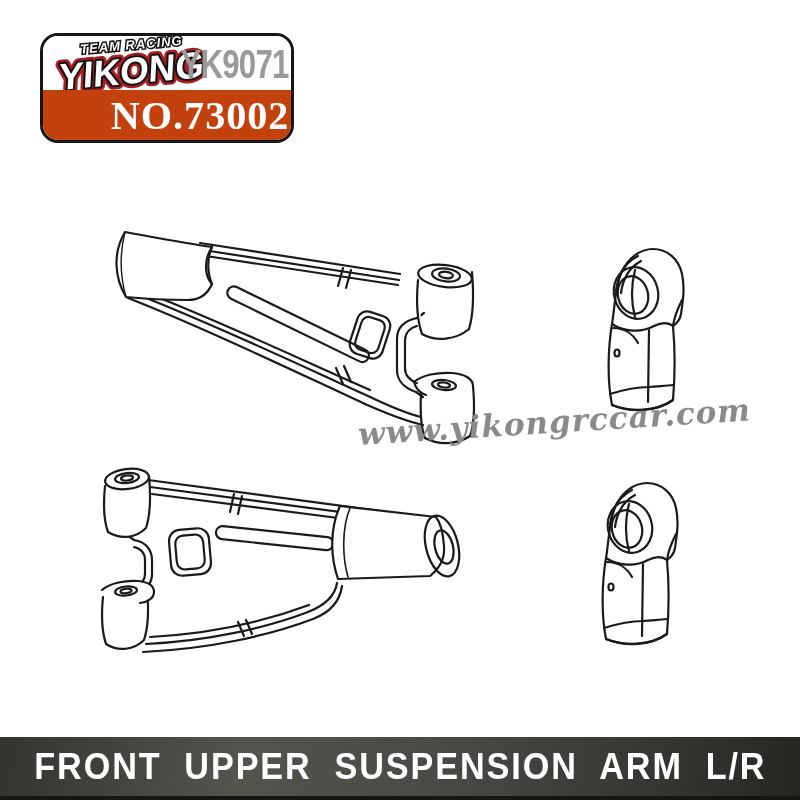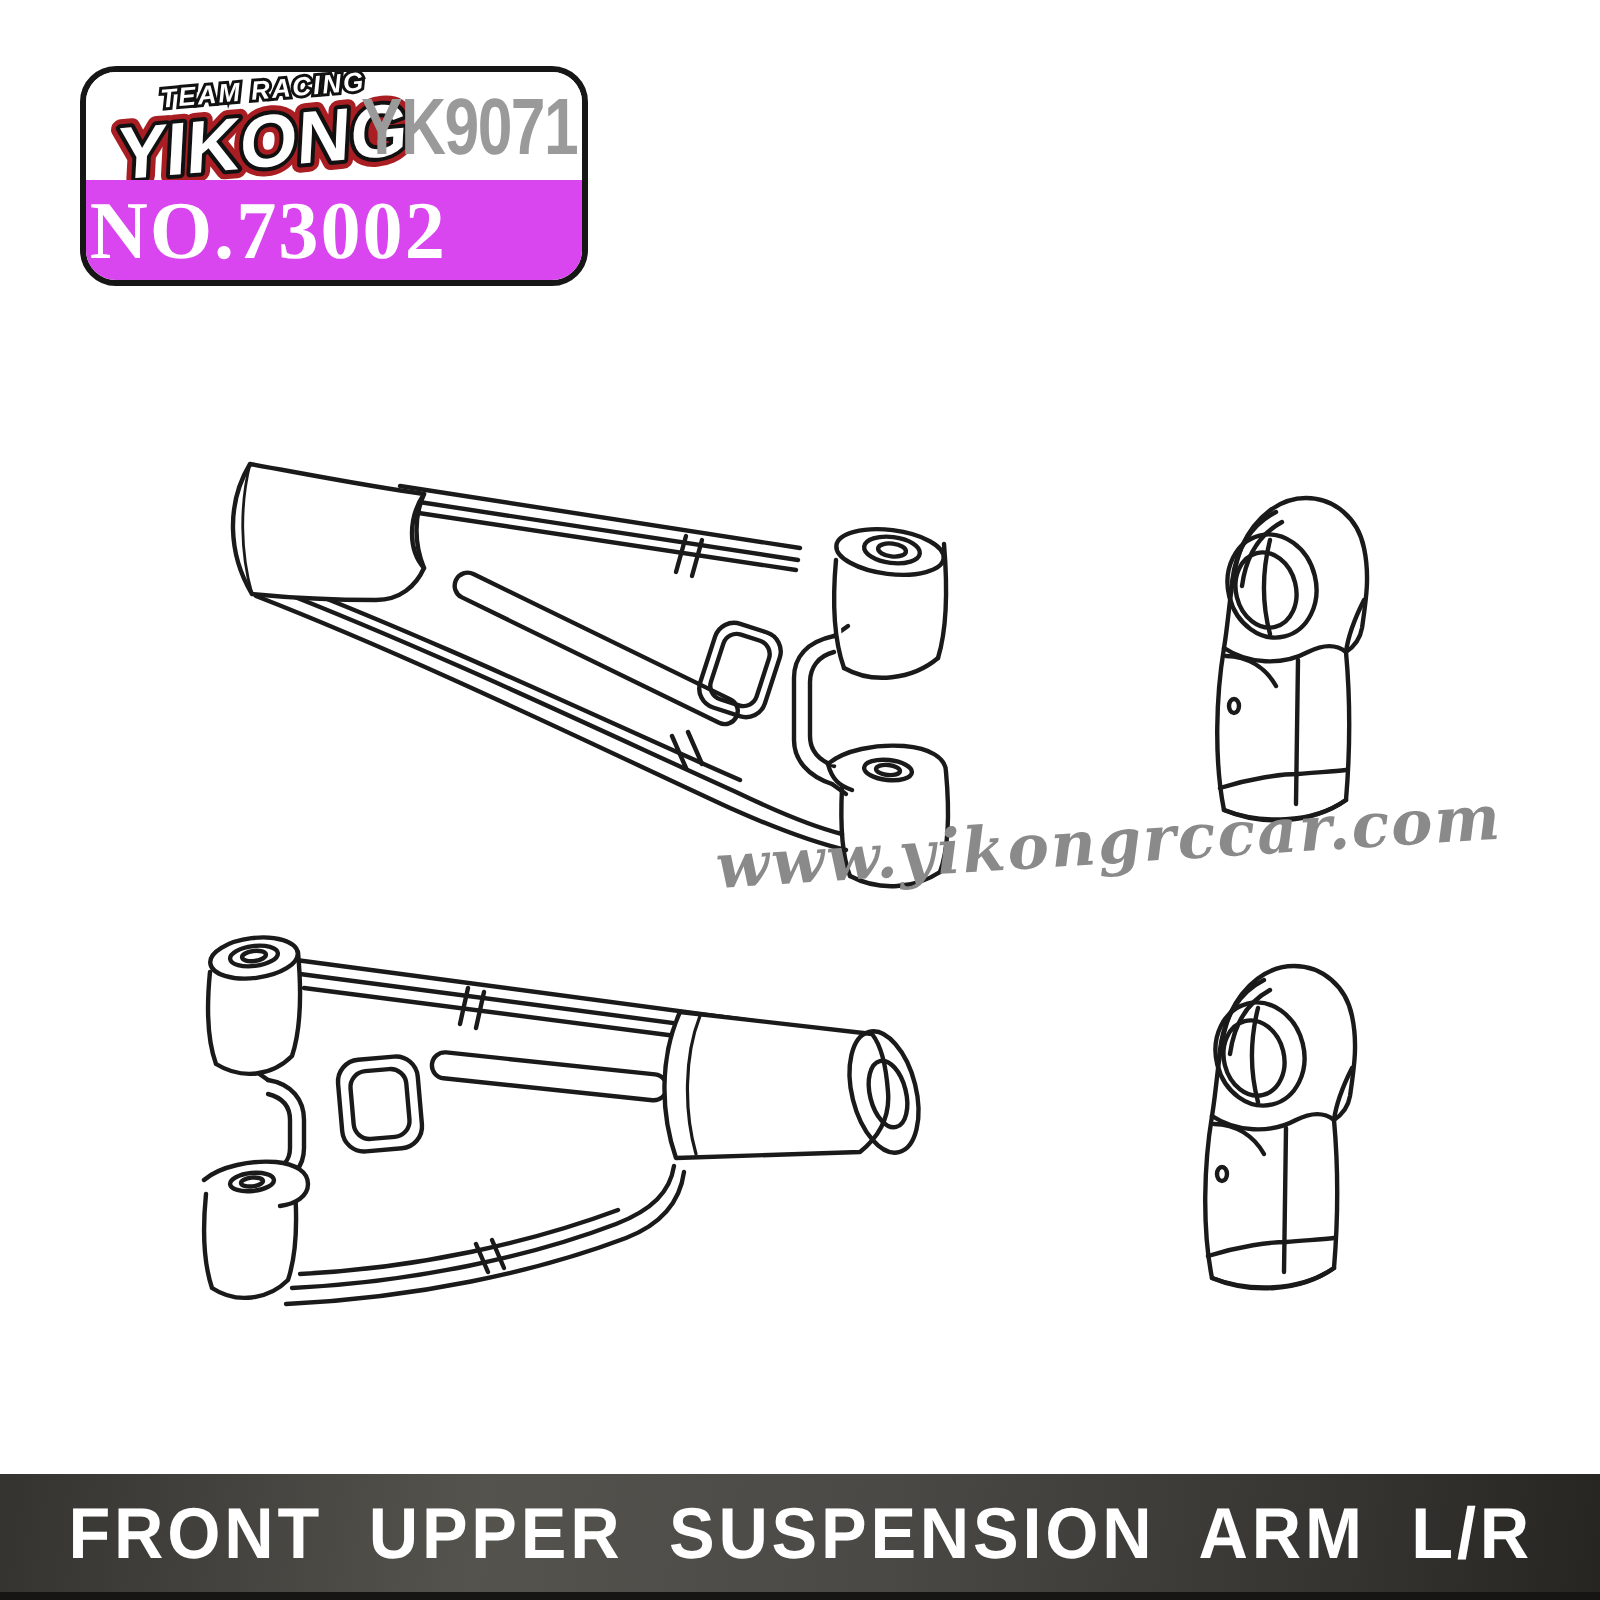--- a/index.html
+++ b/index.html
@@ -14,22 +14,22 @@
     box-sizing:border-box;
   }
   .badge-top{position:relative;width:100%;height:54px;background:#ffffff;}
   .badge-logo{position:absolute;left:2px;top:-2px;}
   .badge-model{
     position:absolute;right:2px;top:6px;
     font-weight:bold;font-size:40px;color:#9a9a9a;letter-spacing:-1px;
     transform:scaleX(0.78);transform-origin:right center;white-space:nowrap;
   }
   .badge-band{
-    position:absolute;left:0;top:54px;right:0;bottom:0;background:#d946ef;
-    display:flex;align-items:center;justify-content:flex-start;
+    position:absolute;left:0;top:54px;right:0;bottom:0;background:#c2410c;
+    display:flex;align-items:center;justify-content:flex-end;
   }
   .badge-partno{
     font-family:"Liberation Serif",serif;font-weight:bold;font-size:41px;color:#ffffff;
     letter-spacing:1px;line-height:1;transform:scaleX(0.98);white-space:nowrap;
   }
   
   .watermark{
     position:absolute;left:358px;top:416px;width:390px;
     font-family:"DejaVu Serif",serif;font-style:italic;font-weight:bold;
     font-size:31px;color:#8a8a8a;letter-spacing:1px;white-space:nowrap;

